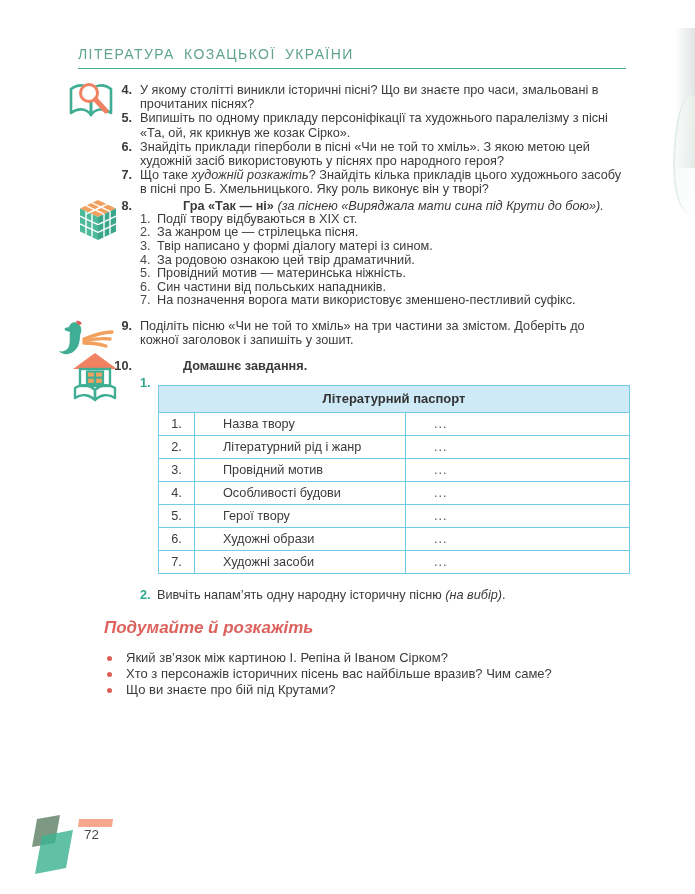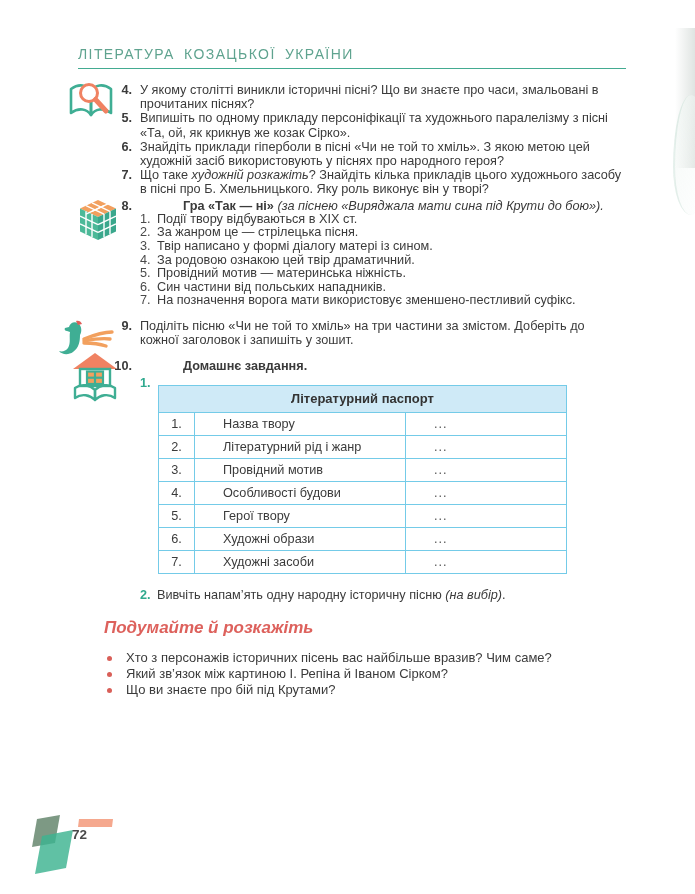--- a/index.html
+++ b/index.html
@@ -37,21 +37,21 @@
   .sublist{margin:0;padding:0;list-style:none;line-height:13.6px;}
   .sublist .sub-row{position:relative;padding-left:17px;}
   .sub-num{position:absolute;left:0;top:0;color:#4a4a4a;}
   .hw-sub{position:relative;padding-left:17px;margin-top:2px;}
   .hw-num{position:absolute;left:0;top:0;color:#2fa98e;font-weight:bold;}
   .mt11{margin-top:11px;} .mt12{margin-top:12px;} .mt14{margin-top:14px;}
   b{font-weight:bold;margin-left:43px;} i{font-style:italic;}
 
   
   .passport-table{
-    border-collapse:collapse;margin:11px 18px 0 18px;width:409px;
+    border-collapse:collapse;margin:11px 18px 0 18px;width:472px;
     font-size:12.7px;color:#3b3b3b;
   }
   .passport-table th{
     border:1.7px solid #74cbe8;background:#cfeaf7;
     font-weight:bold;font-size:13px;padding:6px 0;text-align:center;color:#333;
   }
   .passport-table td{border:1.7px solid #74cbe8;height:20px;padding:1px 0;}
   .td-num{width:35px;text-align:center;}
   .td-label{width:182px;padding-left:28px !important;}
   .td-value{padding-left:28px !important;letter-spacing:1px;color:#555;}
@@ -64,21 +64,21 @@
   .think-list{margin:0;padding:0;list-style:none;font-size:13px;line-height:15.6px;}
   .think-list li{position:relative;padding-left:22px;margin-bottom:0.5px;}
   .bullet-dot{
     position:absolute;left:3px;top:5.5px;width:5px;height:5px;border-radius:50%;
     background:#d95f58;
   }
 
   
   .footer-logo{position:absolute;left:28px;top:812px;width:92px;height:62px;}
   .page-number{
-    position:absolute;left:72px;top:827px;font-size:13.5px;font-weight:bold;color:#4a4a4a;
+    position:absolute;left:84px;top:827px;font-size:13.5px;font-weight:normal;color:#4a4a4a;
   }
 </style>
 </head>
 <body>
 
 <div class="page">
 
   <div class="edge-shade"></div>
   <div class="edge-curl"></div>
 
@@ -236,22 +236,22 @@
         <span class="hw-num">2.</span>
         <span><span>Вивчіть напам’ять одну народну історичну пісню </span><i>(на вибір)</i><span>.</span></span>
       </div>
     </div>
 
   </div>
 
   <div class="think-section">
     <h2 class="think-title">Подумайте й розкажіть</h2>
     <ul class="think-list">
+      <li><span class="bullet-dot"></span><span>Який зв’язок між картиною І. Репіна й Іваном Сірком?</span></li>
       <li><span class="bullet-dot"></span><span>Хто з персонажів історичних пісень вас найбільше вразив? Чим саме?</span></li>
-      <li><span class="bullet-dot"></span><span>Який зв’язок між картиною І. Репіна й Іваном Сірком?</span></li>
       <li><span class="bullet-dot"></span><span>Що ви знаєте про бій під Крутами?</span></li>
     </ul>
   </div>
 
   <div class="footer-logo">
     <svg width="92" height="62" viewBox="0 0 92 62">
       <polygon points="9,7 32,3 27,31 4,35" fill="#66876f" fill-opacity="0.85"></polygon>
       <polygon points="14,24 45,18 38,56 7,62" fill="#3db390" fill-opacity="0.82"></polygon>
       <polygon points="51,7 85,7 84,15 50,15" fill="#f5a88e"></polygon>
     </svg>

